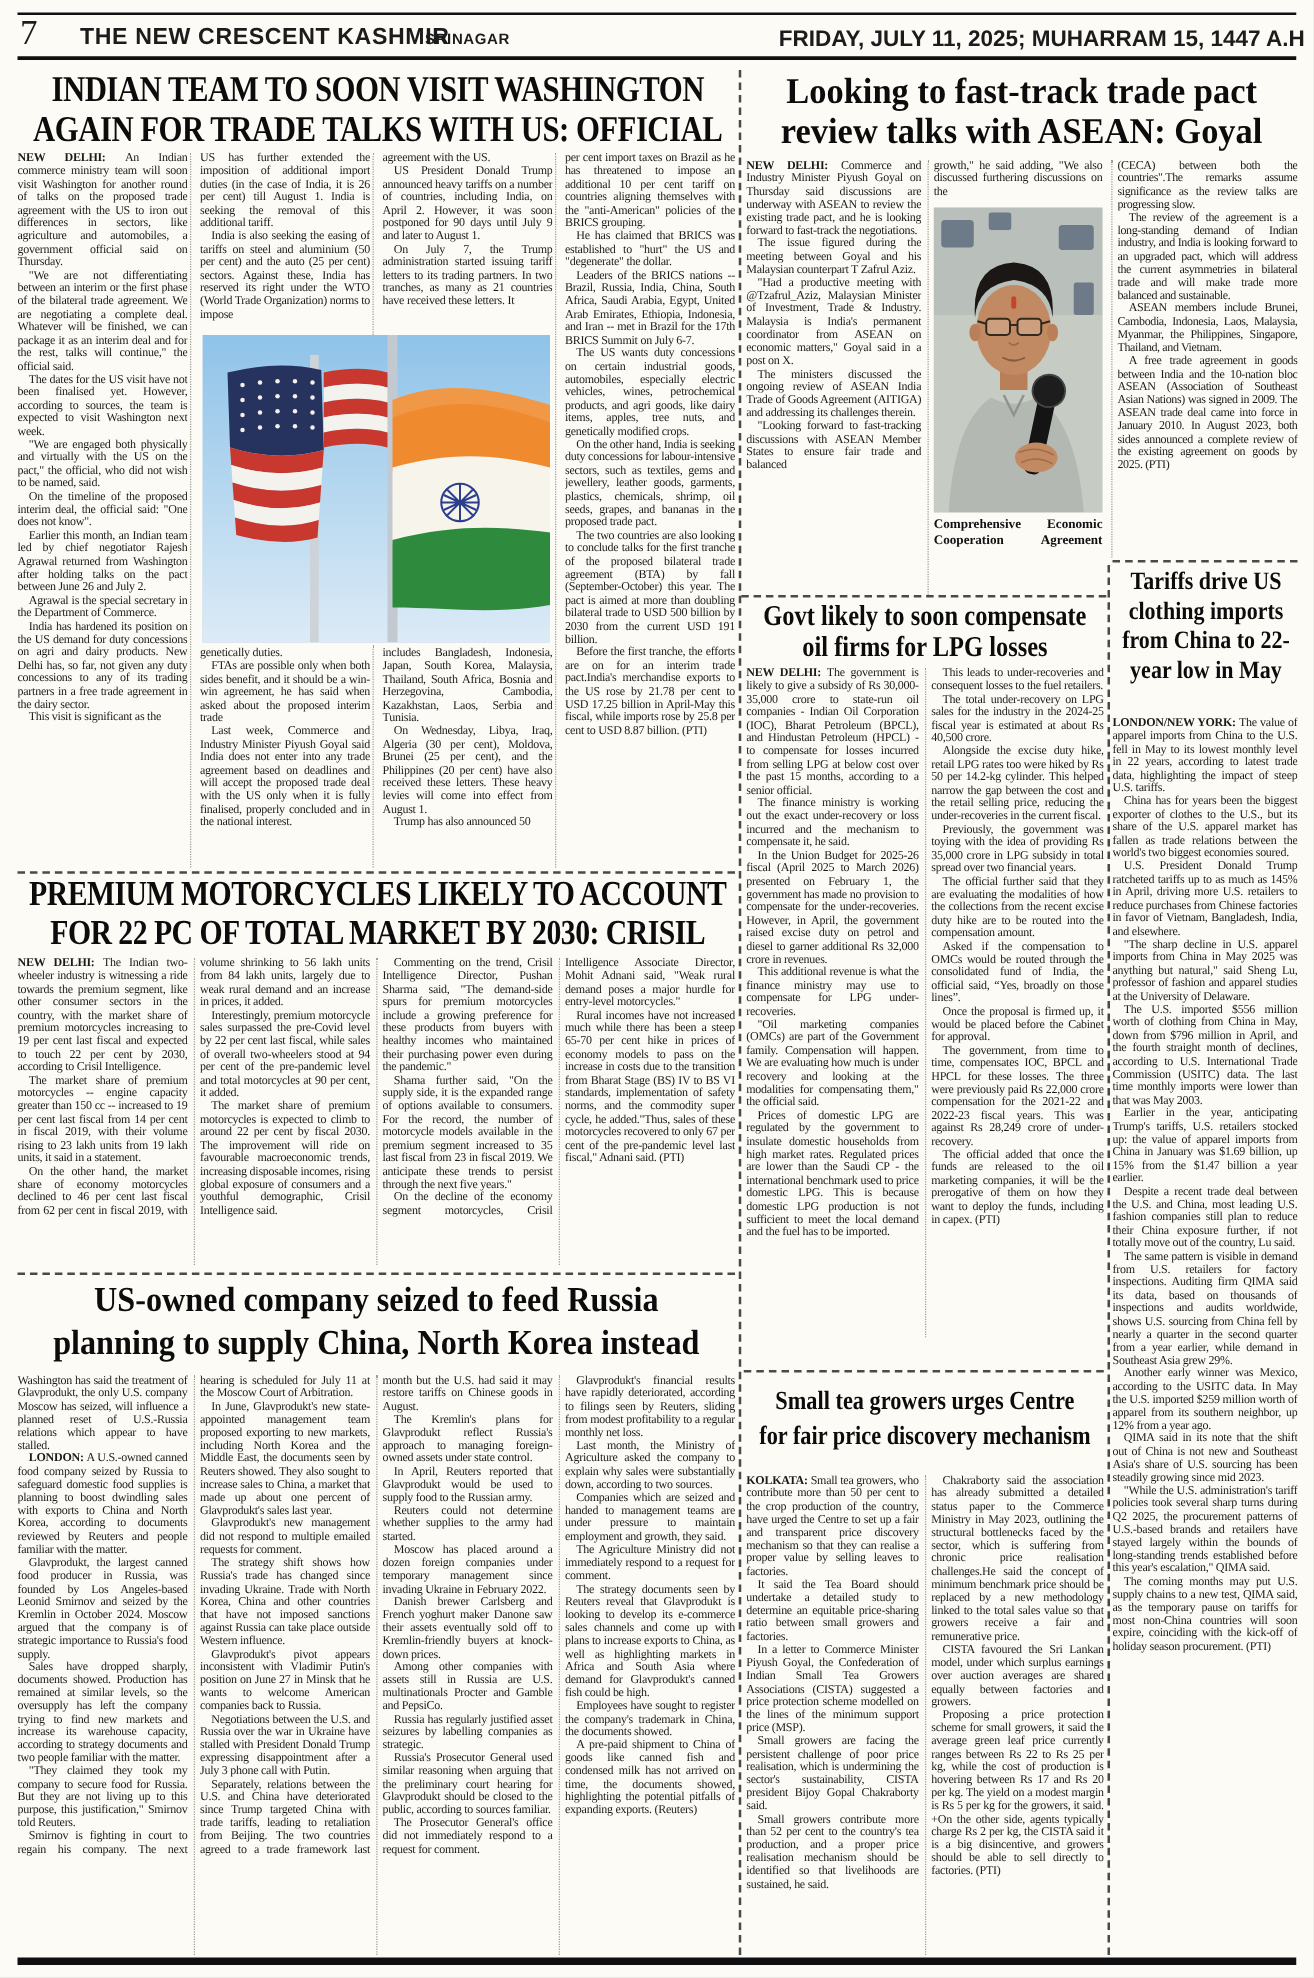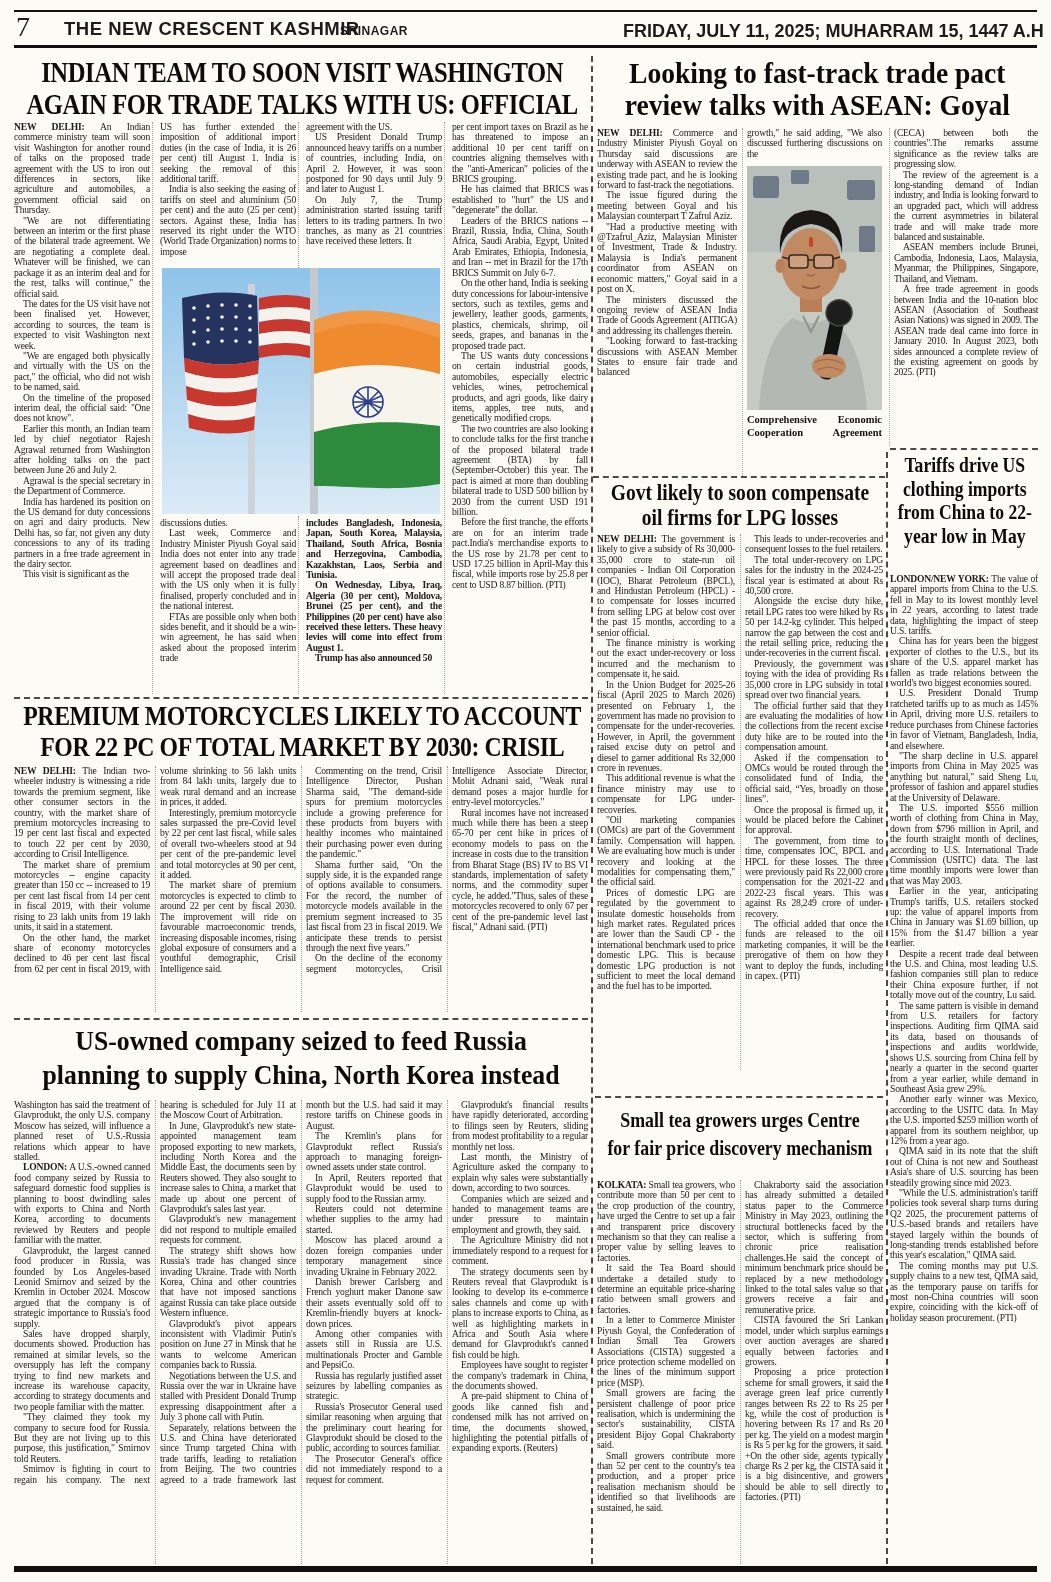--- a/index.html
+++ b/index.html
@@ -70,35 +70,35 @@
   <div class="col" style="left:160px;top:122px;width:136px;height:144px;">
       <p>US has further extended the imposition of additional import duties (in the case of India, it is 26 per cent) till August 1. India is seeking the removal of this additional tariff.</p>
       <p>India is also seeking the easing of tariffs on steel and aluminium (50 per cent) and the auto (25 per cent) sectors. Against these, India has reserved its right under the WTO (World Trade Organization) norms to impose</p>
     </div>
   <div class="col" style="left:306px;top:122px;width:136px;height:144px;">
       <p>agreement with the US.</p>
       <p>US President Donald Trump announced heavy tariffs on a number of countries, including India, on April 2. However, it was soon postponed for 90 days until July 9 and later to August 1.</p>
       <p>On July 7, the Trump administration started issuing tariff letters to its trading partners. In two tranches, as many as 21 countries have received these letters. It</p>
     </div>
   <div class="col" style="left:160px;top:518px;width:136px;height:176px;">
-      <p>discussions duties.</p>
+      <p>genetically duties.</p>
+      <p>FTAs are possible only when both sides benefit, and it should be a win-win agreement, he has said when asked about the proposed interim trade</p>
       <p>Last week, Commerce and Industry Minister Piyush Goyal said India does not enter into any trade agreement based on deadlines and will accept the proposed trade deal with the US only when it is fully finalised, properly concluded and in the national interest.</p>
-      <p>FTAs are possible only when both sides benefit, and it should be a win-win agreement, he has said when asked about the proposed interim trade</p>
-    </div>
-  <div class="col" style="left:306px;top:518px;width:136px;height:176px;font-weight:bold;">
+    </div>
+  <div class="col" style="left:306px;top:518px;width:136px;height:176px;">
       <p>includes Bangladesh, Indonesia, Japan, South Korea, Malaysia, Thailand, South Africa, Bosnia and Herzegovina, Cambodia, Kazakhstan, Laos, Serbia and Tunisia.</p>
       <p>On Wednesday, Libya, Iraq, Algeria (30 per cent), Moldova, Brunei (25 per cent), and the Philippines (20 per cent) have also received these letters. These heavy levies will come into effect from August 1.</p>
       <p>Trump has also announced 50</p>
     </div>
   <div class="col" style="left:452px;top:122px;width:136px;height:572px;">
       <p>per cent import taxes on Brazil as he has threatened to impose an additional 10 per cent tariff on countries aligning themselves with the "anti-American" policies of the BRICS grouping.</p>
       <p>He has claimed that BRICS was established to "hurt" the US and "degenerate" the dollar.</p>
       <p>Leaders of the BRICS nations -- Brazil, Russia, India, China, South Africa, Saudi Arabia, Egypt, United Arab Emirates, Ethiopia, Indonesia, and Iran -- met in Brazil for the 17th BRICS Summit on July 6-7.</p>
+      <p>The US wants duty concessions on certain industrial goods, automobiles, especially electric vehicles, wines, petrochemical products, and agri goods, like dairy items, apples, tree nuts, and genetically modified crops.</p>
       <p>On the other hand, India is seeking duty concessions for labour-intensive sectors, such as textiles, gems and jewellery, leather goods, garments, plastics, chemicals, shrimp, oil seeds, grapes, and bananas in the proposed trade pact.</p>
-      <p>The US wants duty concessions on certain industrial goods, automobiles, especially electric vehicles, wines, petrochemical products, and agri goods, like dairy items, apples, tree nuts, and genetically modified crops.</p>
       <p>The two countries are also looking to conclude talks for the first tranche of the proposed bilateral trade agreement (BTA) by fall (September-October) this year. The pact is aimed at more than doubling bilateral trade to USD 500 billion by 2030 from the current USD 191 billion.</p>
       <p>Before the first tranche, the efforts are on for an interim trade pact.India's merchandise exports to the US rose by 21.78 per cent to USD 17.25 billion in April-May this fiscal, while imports rose by 25.8 per cent to USD 8.87 billion. (PTI)</p>
     </div>
   <div class="dot-v" style="left:152px;top:122px;height:572px;"></div>
   <div class="dot-v" style="left:298px;top:122px;height:146px;"></div>
   <div class="dot-v" style="left:298px;top:516px;height:178px;"></div>
   <div class="dot-v" style="left:444px;top:122px;height:572px;"></div>
 
   <div class="figure" style="left:162px;top:268px;width:278px;height:246px;">
     <svg viewBox="0 0 278 246" preserveAspectRatio="none">

